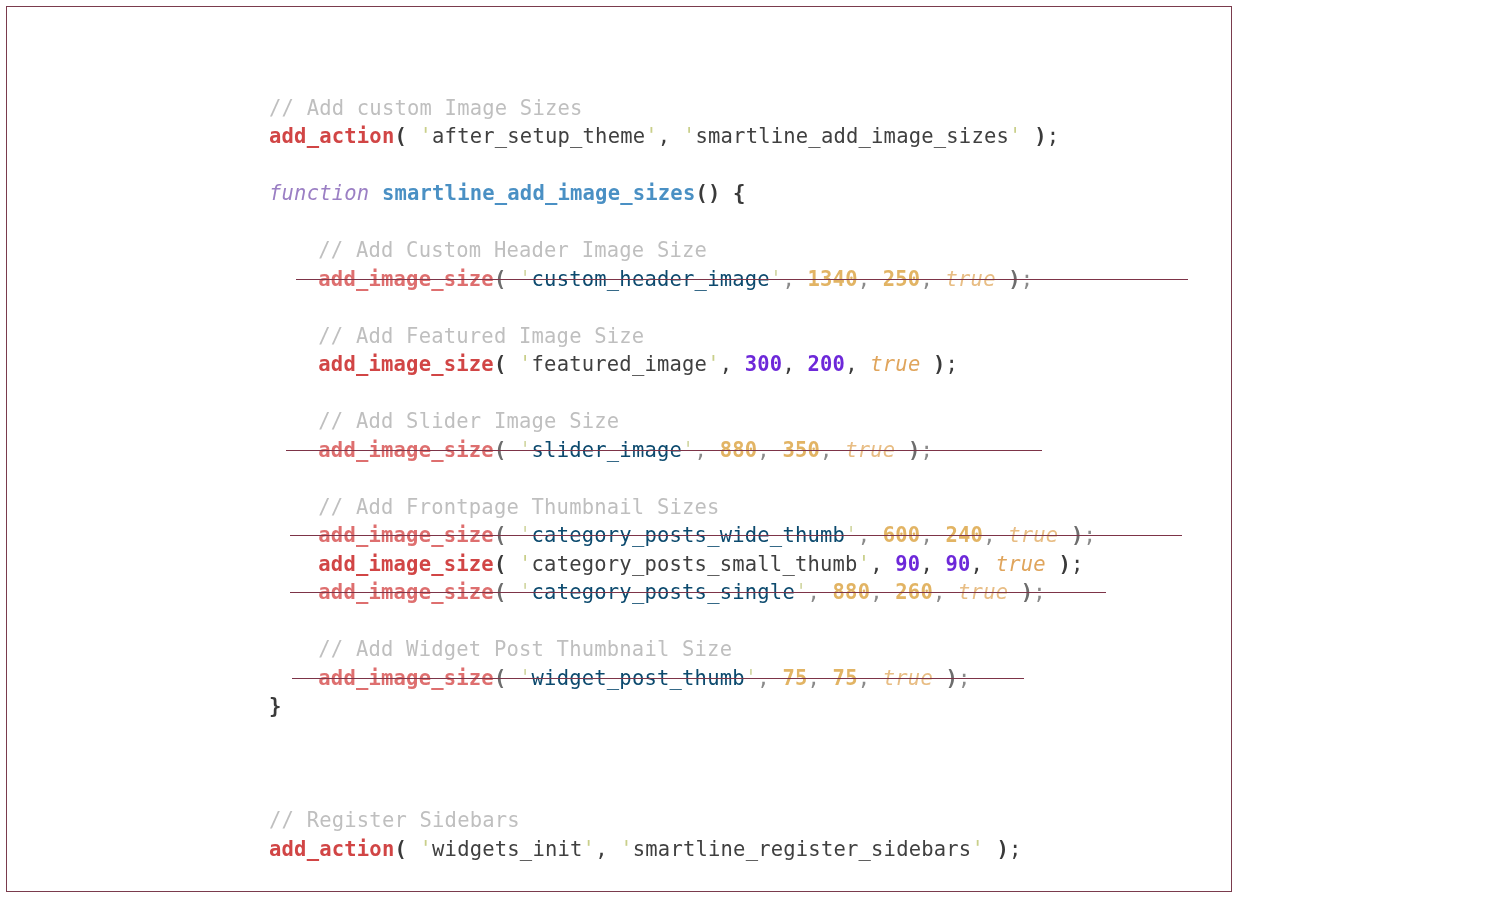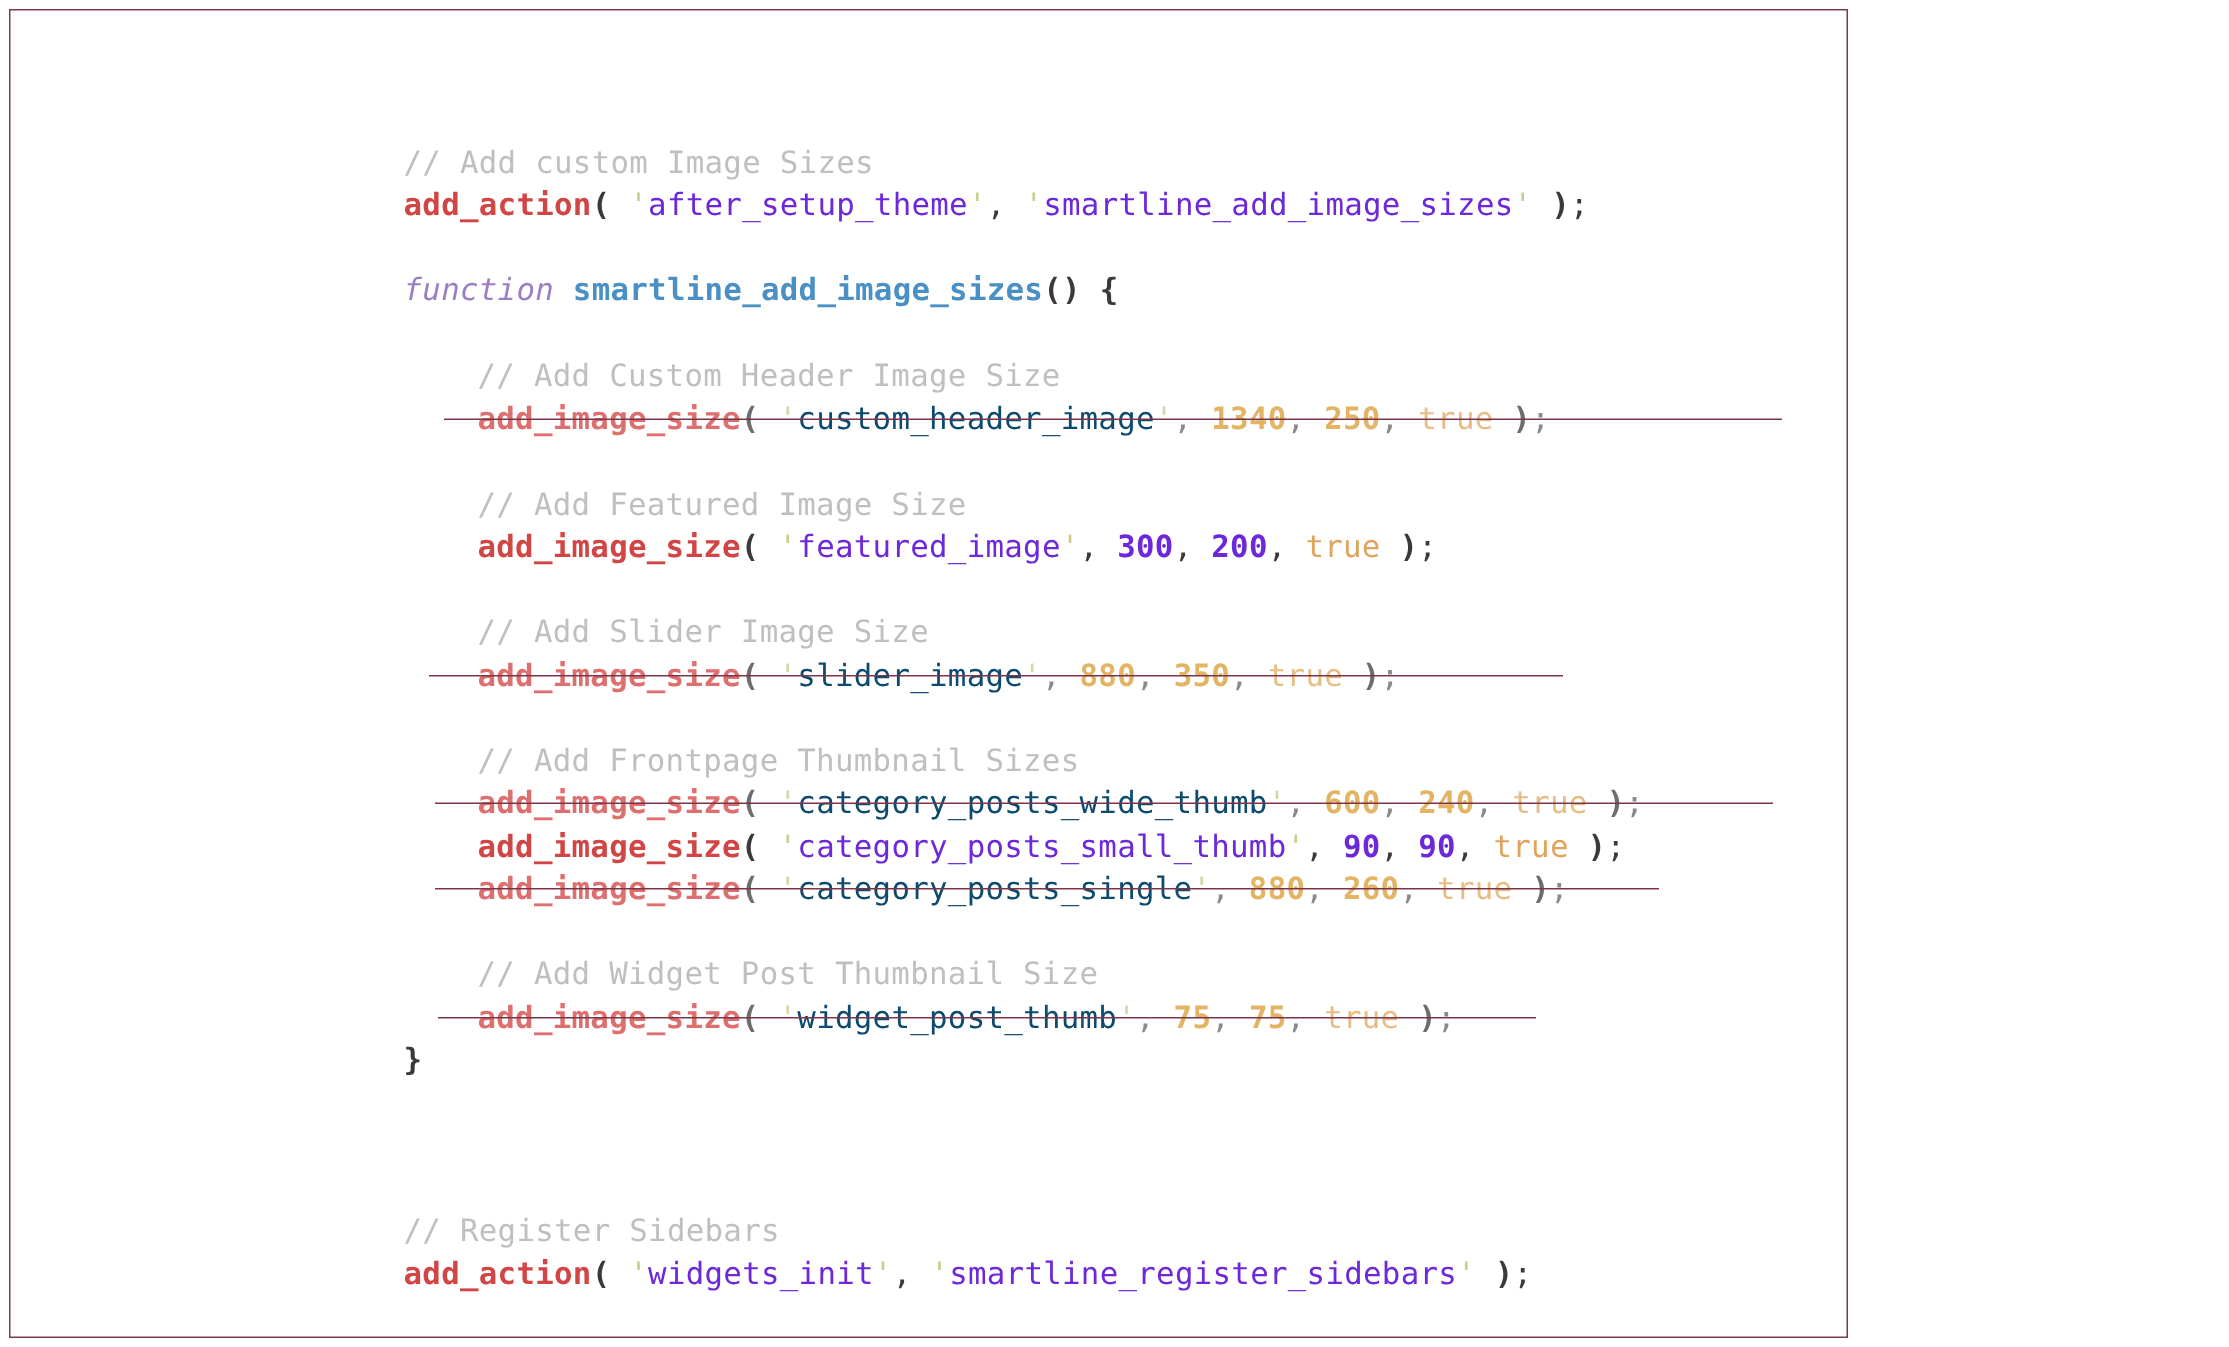--- a/index.html
+++ b/index.html
@@ -55,24 +55,24 @@
     height: 28.5px;
     white-space: pre;
   }
   .line.blank { height: 28.5px; }
 
   
   .tok-comment  { color: #bfbfbf; }
   .tok-fn-call  { color: #d14545; font-weight: bold; }
   .tok-keyword  { color: #9b7fc4; font-style: italic; }
   .tok-fn-name  { color: #4a90c4; font-weight: bold; }
-  .tok-string   { color: #6d28d9; }
+  .tok-string   { color: #404040; }
   .tok-quote    { color: #c9cf8a; }
   .tok-number   { color: #6d28d9; font-weight: bold; }
-  .tok-bool     { color: #e0a55c; }
+  .tok-bool     { color: #e0a55c; font-style: italic; }
   .tok-punct    { color: #3a3a3a; font-weight: bold; }
   .tok-plain    { color: #3a3a3a; font-weight: bold; }
   .tok-comma    { color: #3a3a3a; }
 
   
   .struck .tok-fn-call { color: #de6f6f; }
   .struck .tok-string  { color: #0c4a6e; }
   .struck .tok-quote   { color: #d3d8a6; }
   .struck .tok-number  { color: #e2b464; }
   .struck .tok-bool    { color: #e8bd84; }

